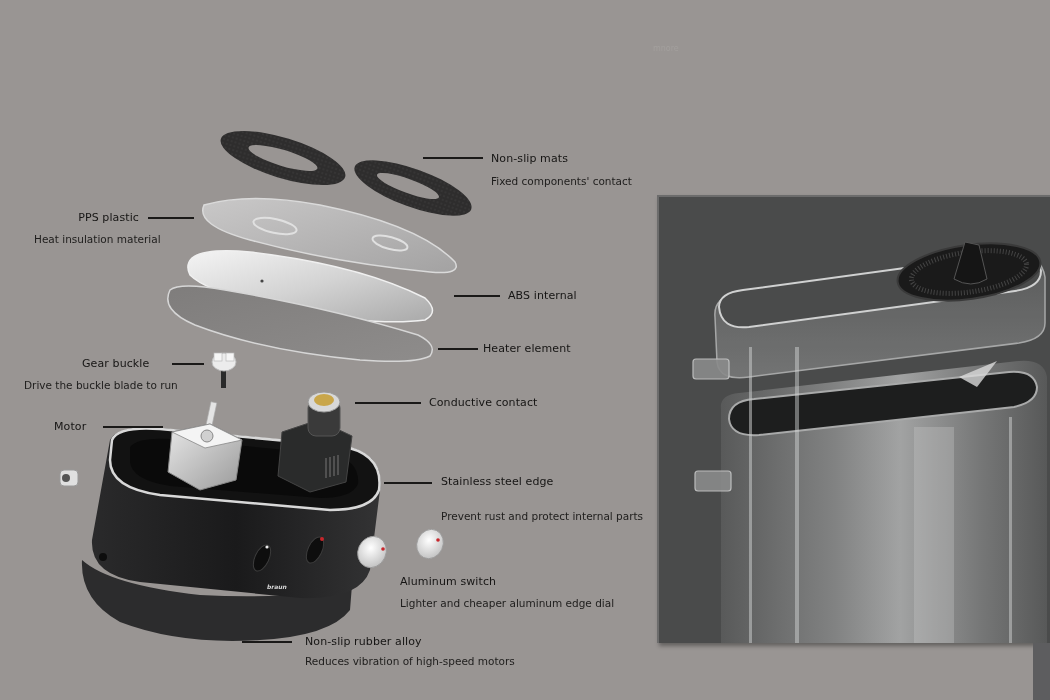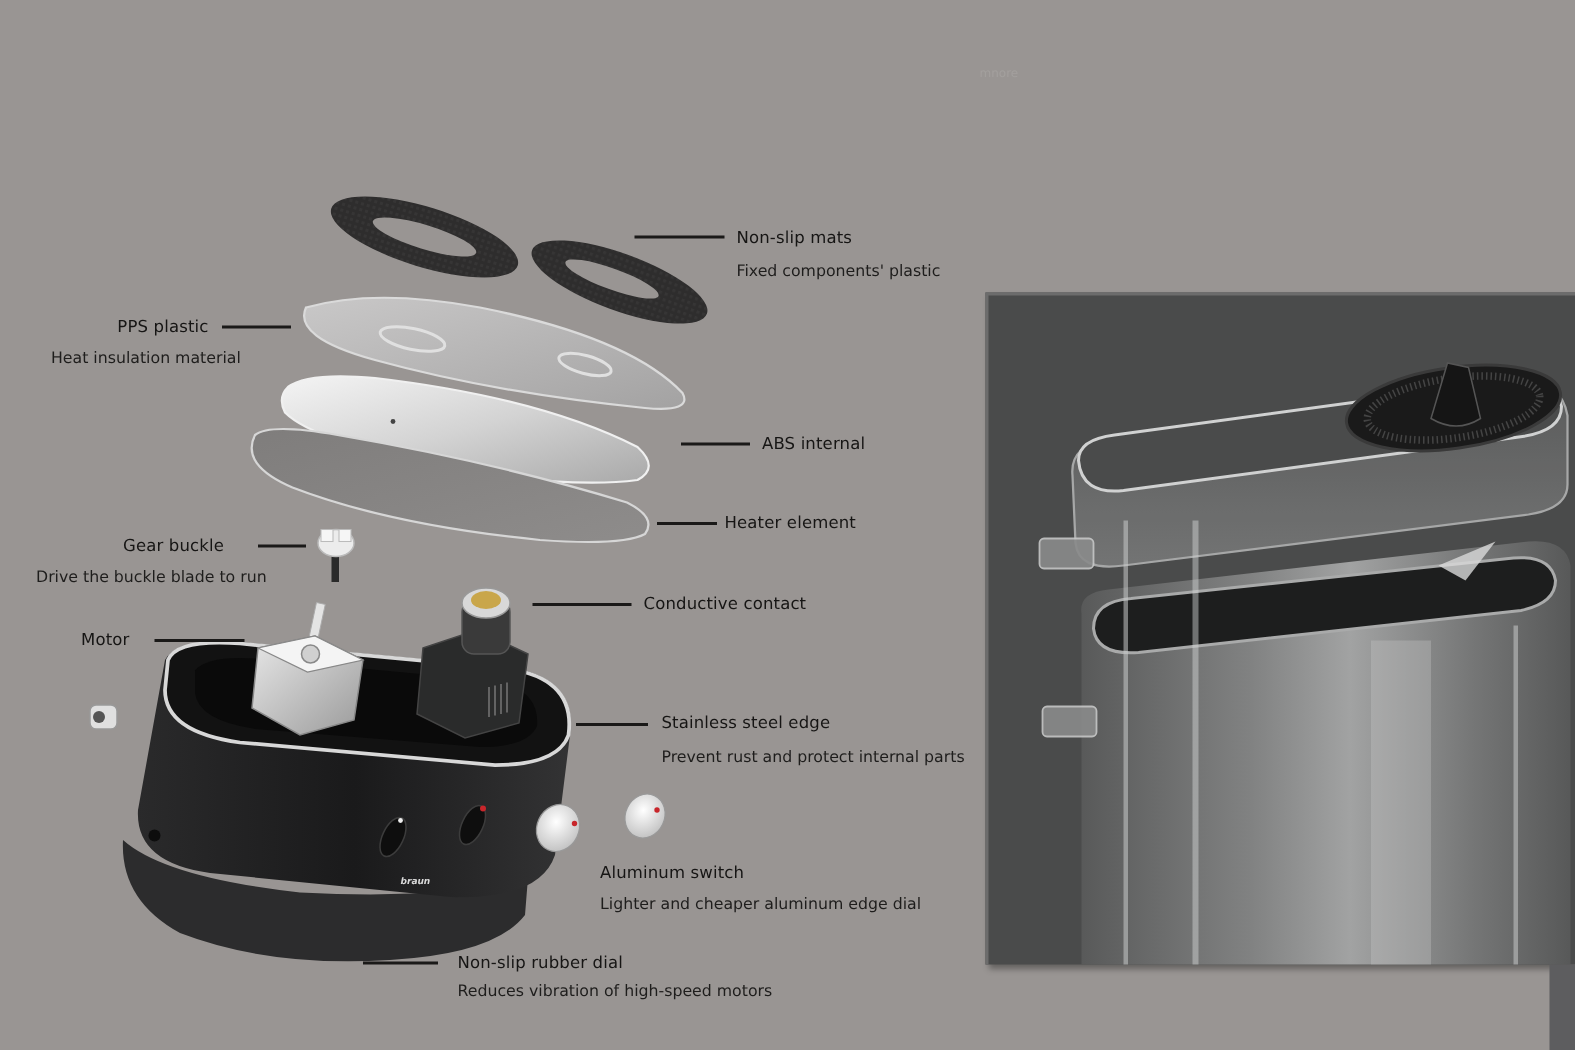--- a/index.html
+++ b/index.html
@@ -156,21 +156,21 @@
   <div class="leader" style="left:454px; top:295px; width:46px;"></div>
   <div class="leader" style="left:438px; top:348px; width:40px;"></div>
   <div class="leader" style="left:172px; top:363px; width:32px;"></div>
   <div class="leader" style="left:355px; top:402px; width:66px;"></div>
   <div class="leader" style="left:103px; top:426px; width:60px;"></div>
   <div class="leader" style="left:384px; top:482px; width:48px;"></div>
   <div class="leader" style="left:242px; top:641px; width:50px;"></div>
 
   <div class="callout" style="left:491px; top:150px;">
     <span class="title">Non-slip mats</span>
-    <span class="sub">Fixed components' plastic</span>
+    <span class="sub">Fixed components' contact</span>
   </div>
 
   <div class="callout" style="left:65px; top:209px; align-items:flex-end; width:74px;">
     <span class="title">PPS plastic</span>
   </div>
   <div class="callout" style="left:34px; top:232px;">
     <span class="sub" style="margin-top:0">Heat insulation material</span>
   </div>
 
   <div class="callout" style="left:508px; top:287px;">
@@ -191,30 +191,30 @@
   <div class="callout" style="left:429px; top:394px;">
     <span class="title">Conductive contact</span>
   </div>
 
   <div class="callout" style="left:54px; top:418px;">
     <span class="title">Motor</span>
   </div>
 
   <div class="callout" style="left:441px; top:473px;">
     <span class="title">Stainless steel edge</span>
-    <span class="sub" style="margin-top:7px">Prevent rust and protect internal parts</span>
+    <span class="sub" style="margin-top:18px">Prevent rust and protect internal parts</span>
   </div>
 
   <div class="callout" style="left:400px; top:573px;">
     <span class="title">Aluminum switch</span>
     <span class="sub" style="margin-top:5px">Lighter and cheaper aluminum edge dial</span>
   </div>
 
   <div class="callout" style="left:305px; top:633px;">
-    <span class="title">Non-slip rubber dial</span>
+    <span class="title">Non-slip rubber alloy</span>
     <span class="sub" style="margin-top:3px">Reduces vibration of high-speed motors</span>
   </div>
 
   <div class="photo-panel">
     <svg width="393" height="448" viewBox="0 0 393 448">
       <defs>
         <linearGradient id="tankGrad" x1="0" y1="0" x2="1" y2="0">
           <stop offset="0" stop-color="#5b5c5c"></stop>
           <stop offset="0.35" stop-color="#8b8c8c"></stop>
           <stop offset="0.55" stop-color="#b1b2b2"></stop>

